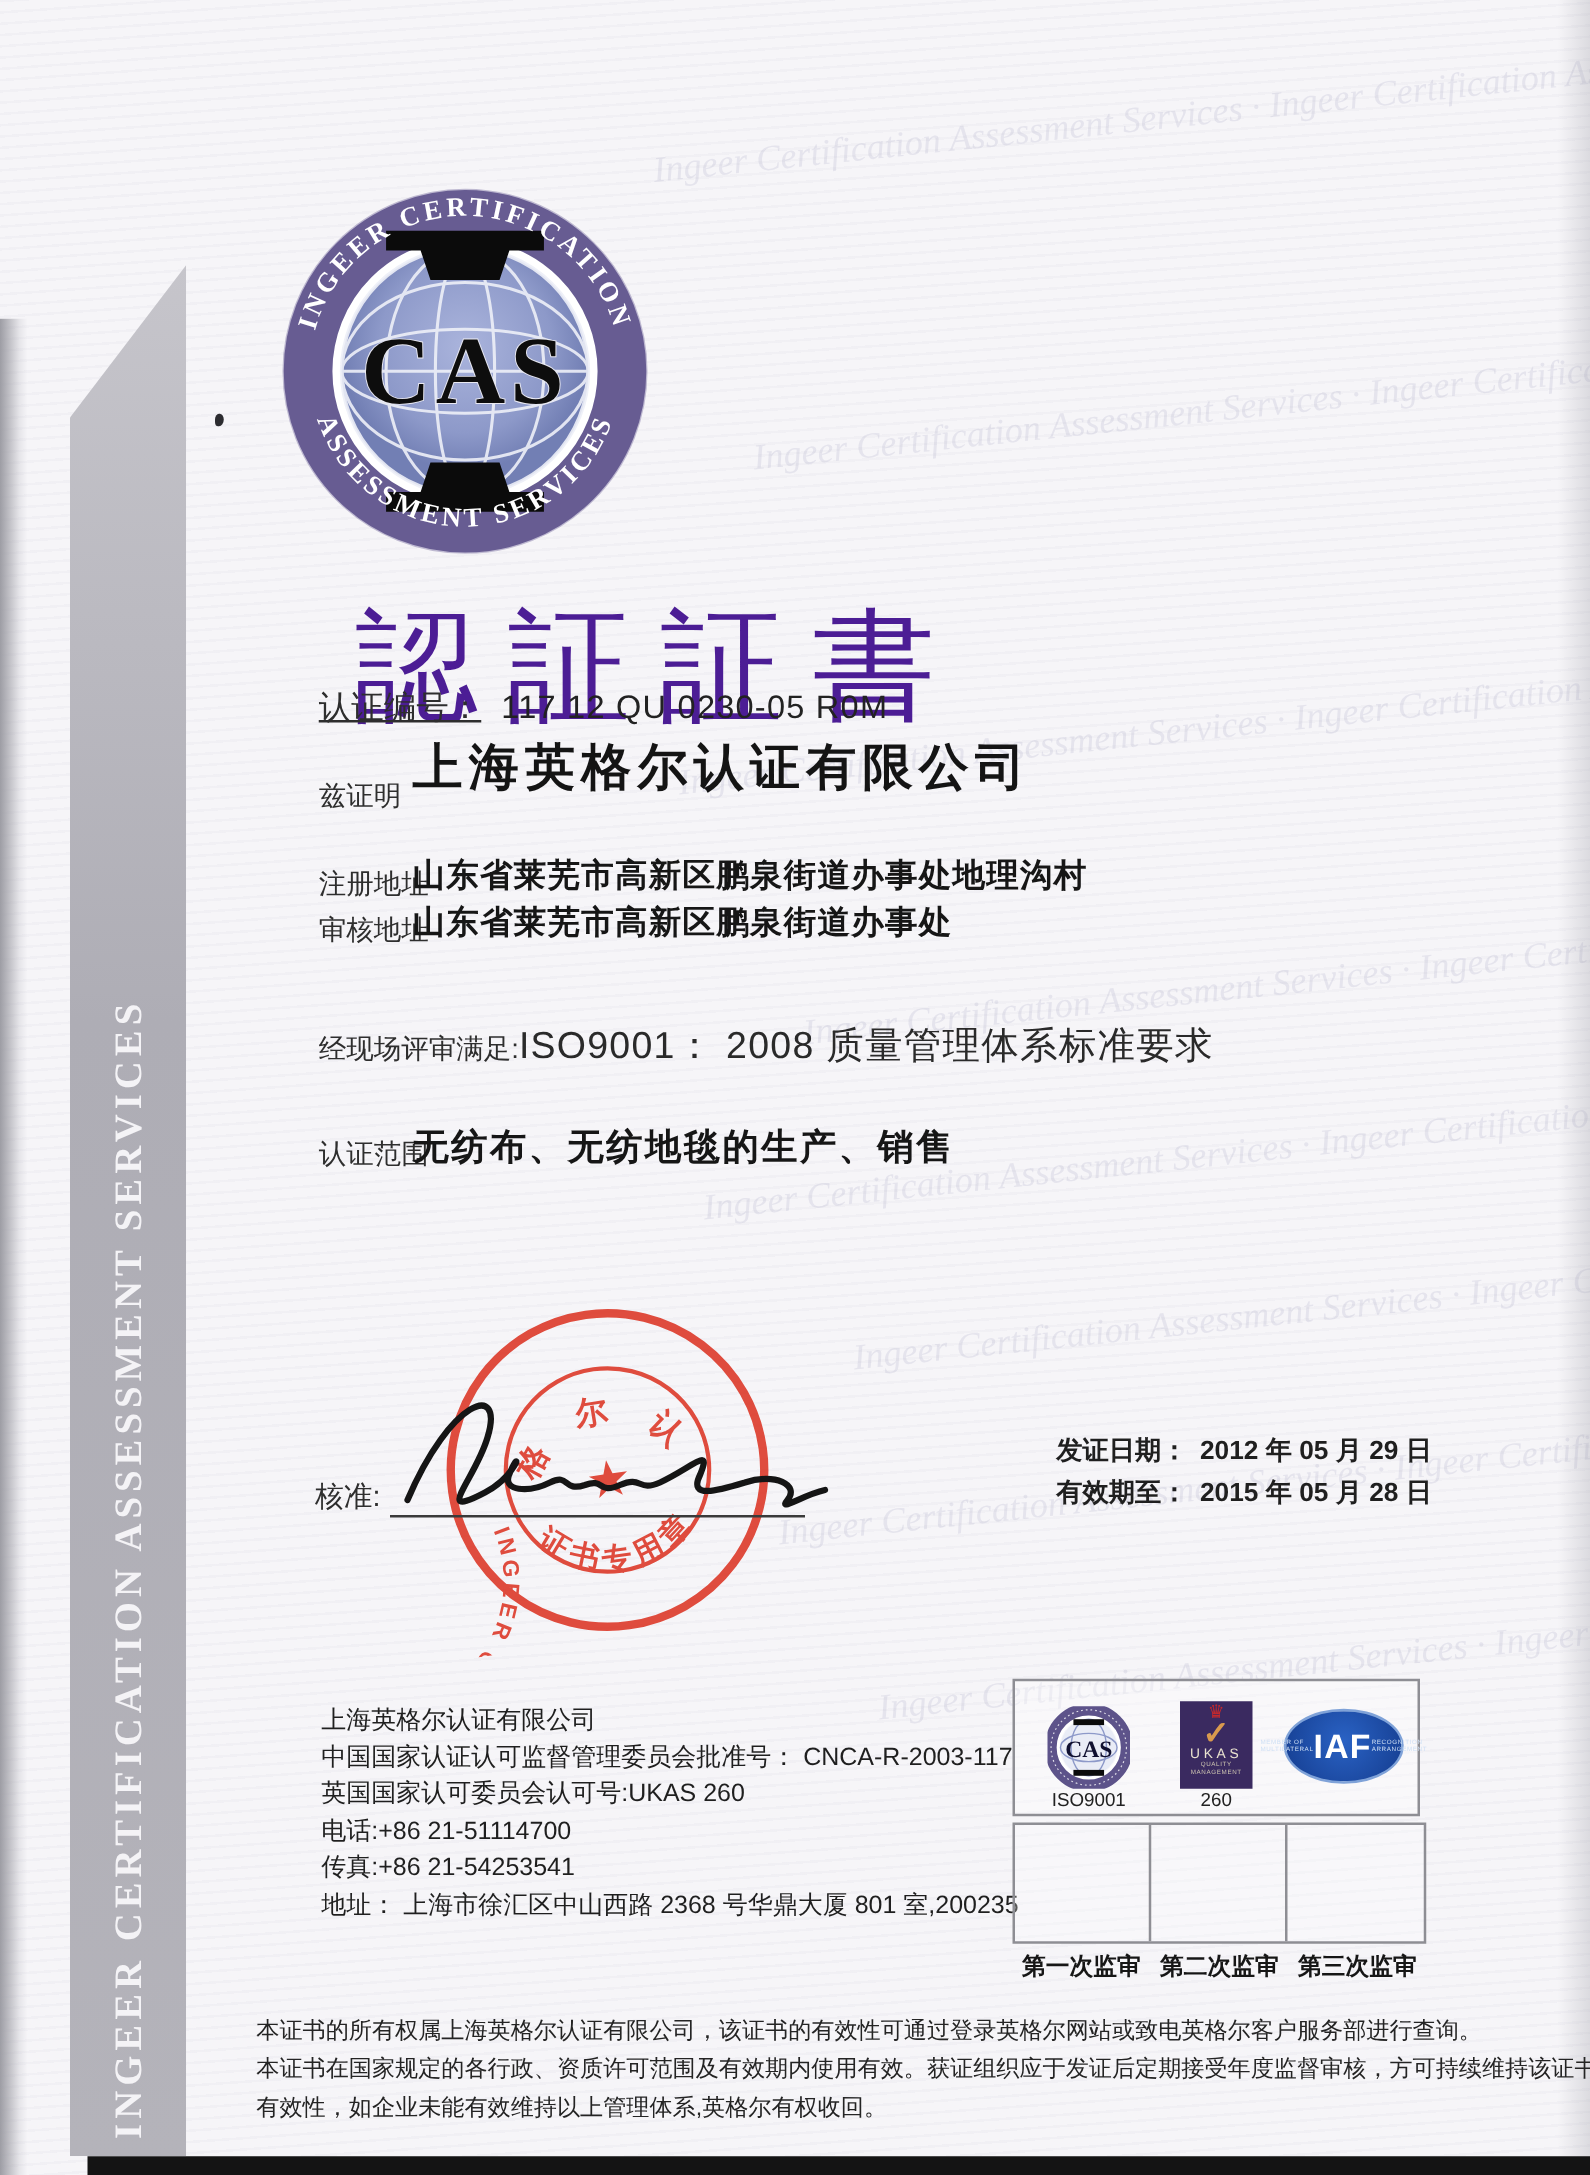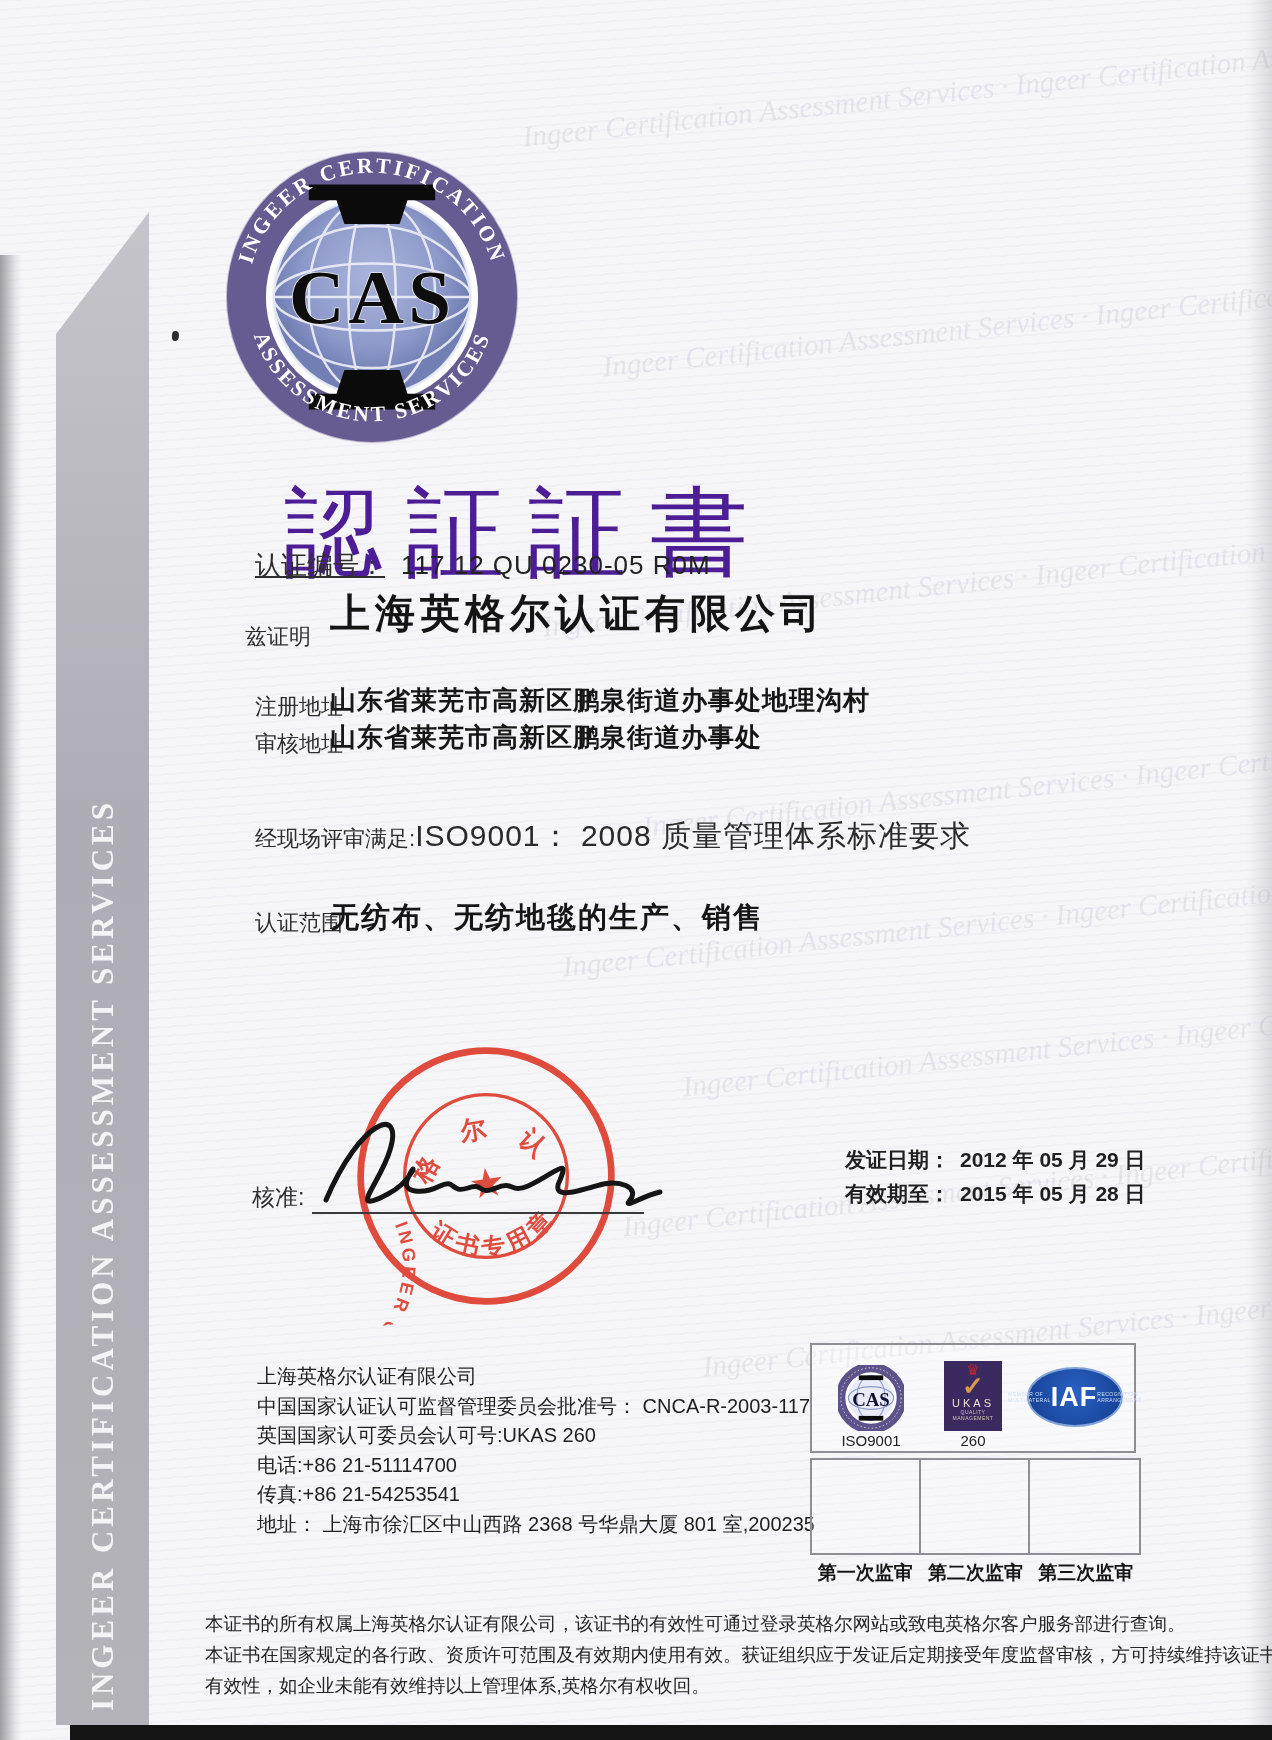--- a/index.html
+++ b/index.html
@@ -39,21 +39,21 @@
   
   .title{left:284px;top:468px;font-family:Liberation Serif, serif;
     font-size:98px;letter-spacing:24px;font-weight:500;color:#4c1d95;white-space:nowrap;}
 
   
   .flabel{font-size:22px;color:#2e2e2e;}
   .row-certno{left:255px;top:548px;display:flex;align-items:baseline;}
   .row-certno .flabel{font-size:26px;text-decoration:underline;}
   .certno-val{margin-left:16px;font-size:26px;letter-spacing:1px;color:#222;}
 
-  .lbl-certify{left:245px;top:622px;}
+  .lbl-certify{left:255px;top:622px;}
   .company{left:330px;top:586px;font-family:"Liberation Serif","DejaVu Serif",serif;
     font-weight:bold;font-size:40px;letter-spacing:5px;color:#141414;white-space:nowrap;}
 
   .lbl-addr1{left:255px;top:692px;}
   .val-addr1{left:330px;top:683px;}
   .lbl-addr2{left:255px;top:729px;}
   .val-addr2{left:330px;top:720px;}
   .addr-val{font-family:"Liberation Serif","DejaVu Serif",serif;font-weight:bold;
     font-size:26px;letter-spacing:1px;color:#161616;white-space:nowrap;}
 

